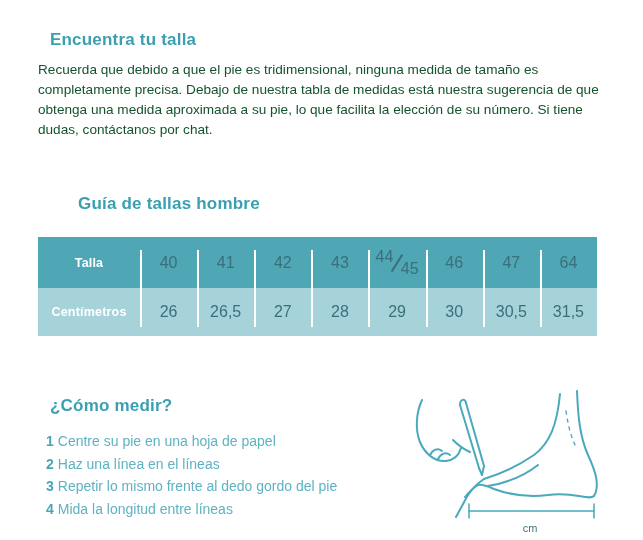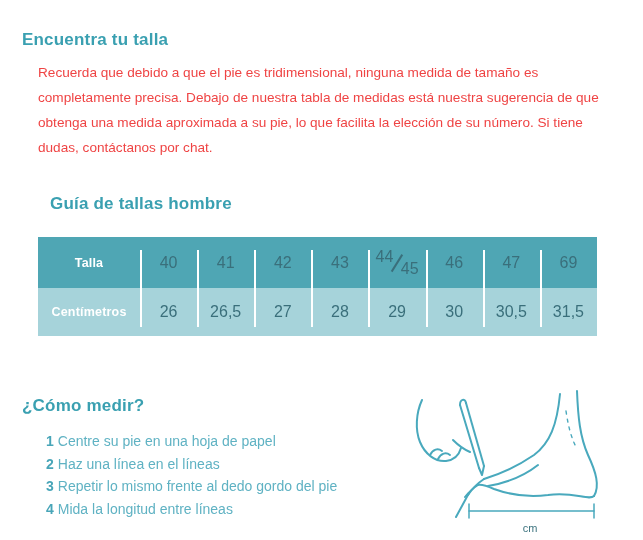--- a/index.html
+++ b/index.html
@@ -10,39 +10,39 @@
   .page {
     position: relative;
     width: 643px;
     height: 540px;
     background: #ffffff;
     font-family: "Liberation Sans", sans-serif;
     overflow: hidden;
   }
   .heading {
     position: absolute;
-    left: 22px;
+    left: 50px;
     margin: 0;
     font-size: 17px;
     font-weight: 700;
     color: #3aa0b1;
     letter-spacing: 0.2px;
   }
   #title-find-size { top: 30px; }
   #title-guide { top: 194px; margin-left: 28px; }
   #title-how { top: 396px; }
   .intro-paragraph {
     position: absolute;
     left: 38px;
     top: 60px;
     width: 580px;
     margin: 0;
     font-size: 13.6px;
-    line-height: 25px;
-    color: #ef4444;
+    line-height: 20px;
+    color: #14532d;
   }
   
   .table-wrap {
     position: absolute;
     left: 38px;
     top: 237px;
     width: 559px;
     height: 99px;
   }
   table.size-table {
@@ -158,21 +158,21 @@
         <td class="value-cell">43</td>
         <td class="value-cell">
           <span class="split">
             <span class="split-top">44</span>
             <span class="split-line"></span>
             <span class="split-bottom">45</span>
           </span>
         </td>
         <td class="value-cell">46</td>
         <td class="value-cell">47</td>
-        <td class="value-cell">69</td>
+        <td class="value-cell">64</td>
       </tr>
       <tr class="row-cm">
         <td class="label-cell">Centímetros</td>
         <td class="value-cell">26</td>
         <td class="value-cell">26,5</td>
         <td class="value-cell">27</td>
         <td class="value-cell">28</td>
         <td class="value-cell">29</td>
         <td class="value-cell">30</td>
         <td class="value-cell">30,5</td>

